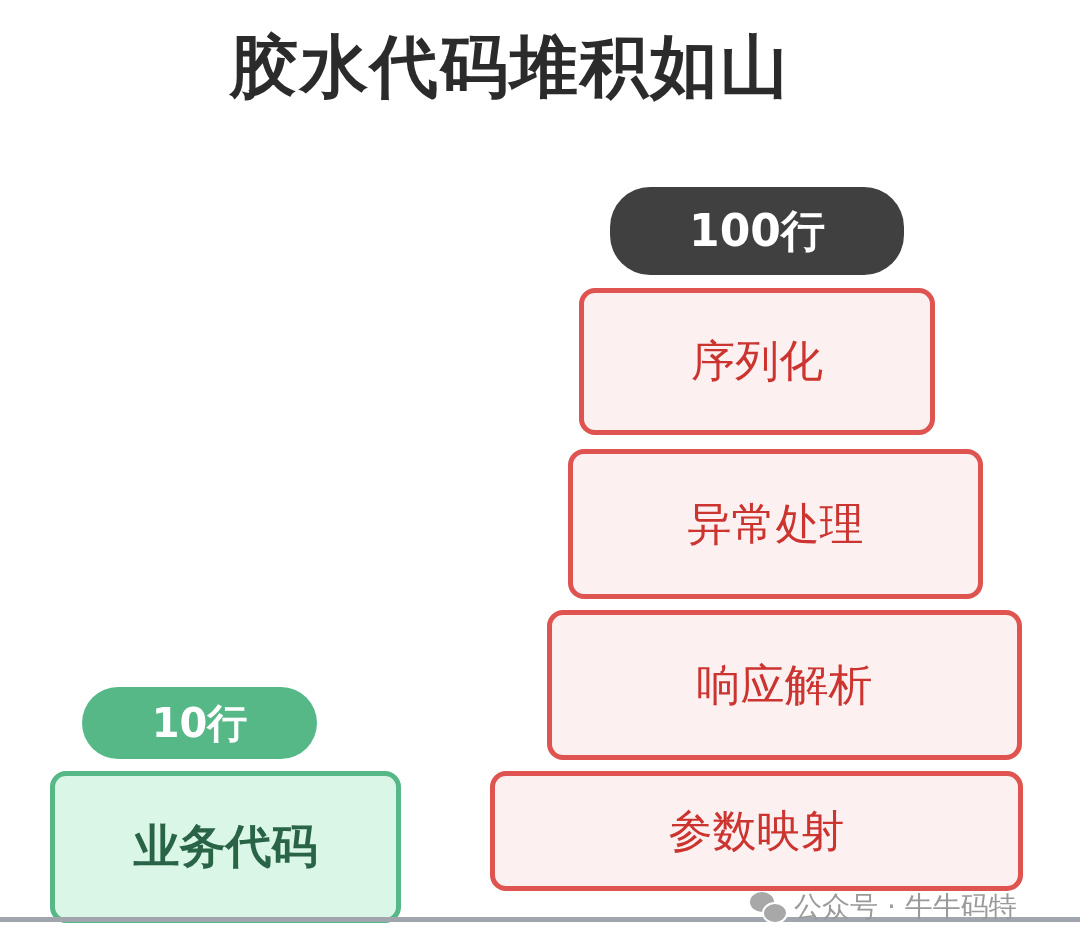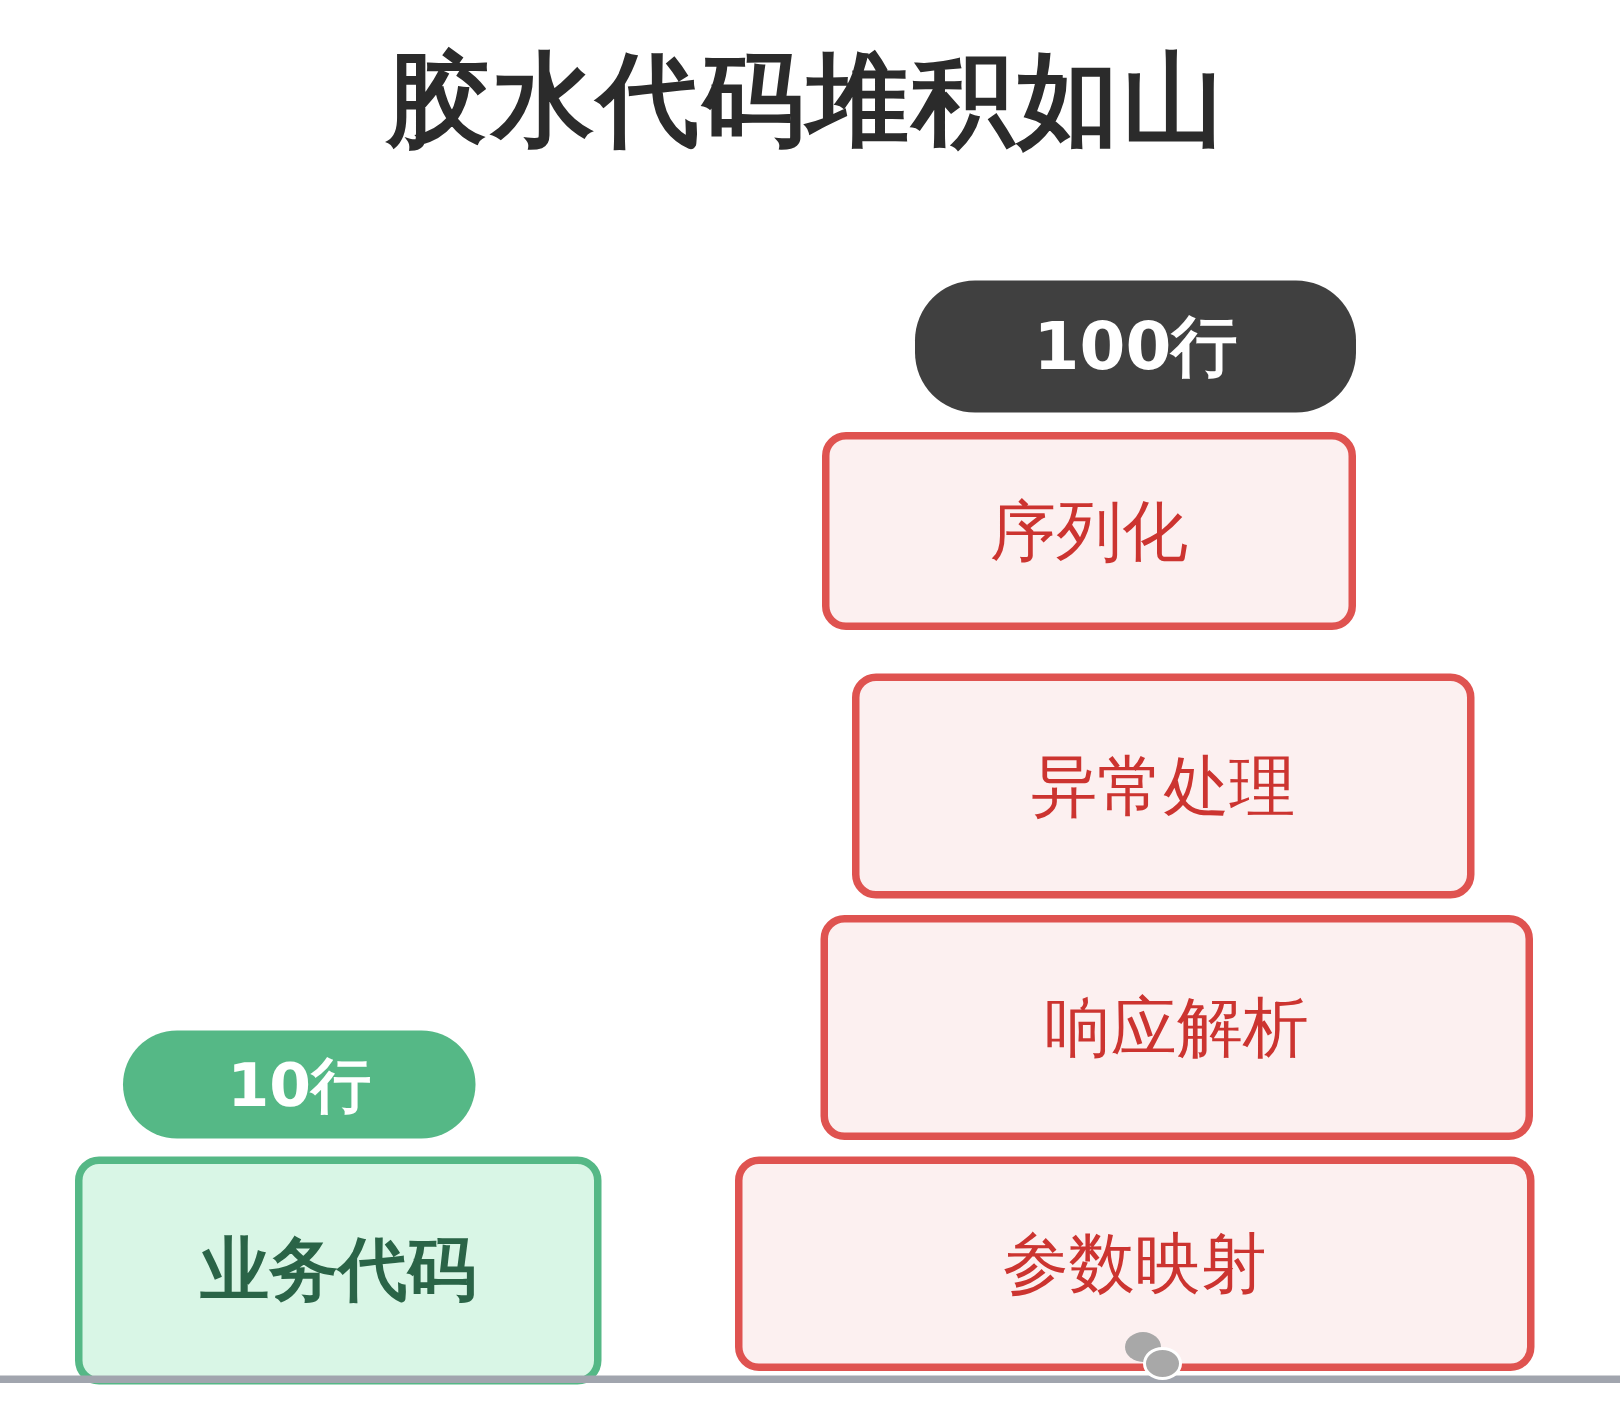--- a/index.html
+++ b/index.html
@@ -1,19 +1,19 @@
 <!DOCTYPE html>
 <html><head>
 <meta charset="utf-8">
 <style>
   html, body { margin:0; padding:0; background:#ffffff; }
   body { width:1080px; height:951px; position:relative; overflow:hidden;
          font-family: "DejaVu Sans", "Liberation Sans", sans-serif; }
   .title { position:absolute; left:0; width:1020px; top:22px; text-align:center;
-           font-size:68px; font-weight:bold; color:#2b2b2b; letter-spacing:2px;margin-left:28px; }
+           font-size:68px; font-weight:bold; color:#2b2b2b; letter-spacing:2px; }
   .pill { position:absolute; border-radius:40px; color:#fff; font-weight:bold;
           display:flex; align-items:center; justify-content:center; }
   .box { position:absolute; box-sizing:border-box; border-radius:16px; border:5px solid;
          display:flex; align-items:center; justify-content:center; }
   .green-pill { background:#55b886; left:82px; top:687px; width:235px; height:72px; font-size:40px;text-align:center; }
   .green-box { background:#d9f6e6; border-color:#55b886; left:50px; top:771px; width:351px; height:152px;
                color:#2a6447; font-size:46px; font-weight:bold; }
   .red-pill { background:#404040; left:610px; top:187px; width:294px; height:88px; font-size:44px; }
   .red-box { background:#fcf0f0; border-color:#df5350; color:#cc3430; font-size:44px; }
   .baseline { position:absolute; left:0; top:917px; width:1080px; height:5px; background:#a1a5ae; }
@@ -25,25 +25,26 @@
 </style>
 </head>
 <body>
 
 <div class="title">胶水代码堆积如山</div>
 
 <div class="pill green-pill">10行</div>
 <div class="box green-box">业务代码</div>
 
 <div class="pill red-pill">100行</div>
-<div class="box red-box" style="left:548px; top:288px; width:356px; height:132px;">序列化</div>
+<div class="box red-box" style="left:579px; top:288px; width:356px; height:147px;">序列化</div>
 <div class="box red-box" style="left:549px; top:449px; width:415px; height:150px;margin-left:19px;">异常处理</div>
 <div class="box red-box" style="left:519px; top:610px; width:475px; height:150px;margin-left:28px;">响应解析</div>
-<div class="box red-box" style="left:490px; top:771px; width:533px; height:143px;">参数映射</div>
+<div class="box red-box" style="left:490px; top:771px; width:533px; height:120px;">参数映射</div>
 
 <div class="baseline"></div>
 
 <div class="watermark">
   <span class="wm-icon">
       <span class="b1"></span>
       <span class="b2"></span>
     </span>
+  <span>公众号 · 牛牛码特</span>
 </div>
 
 </body></html>

